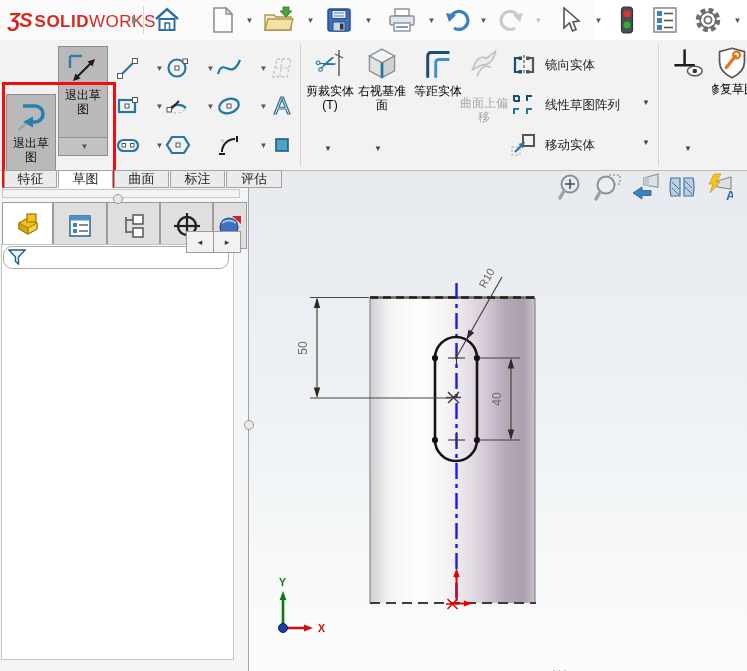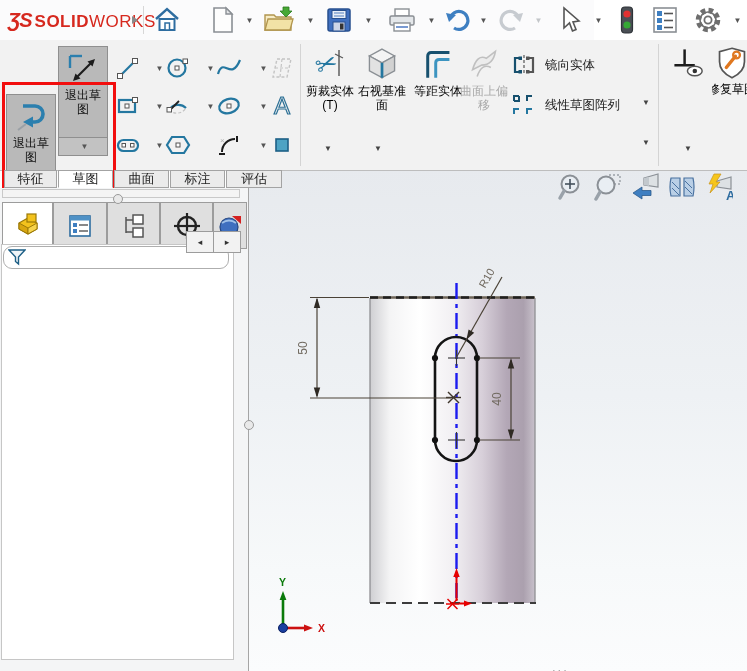--- a/index.html
+++ b/index.html
@@ -482,21 +482,21 @@
     <div class="ribdd" style="left:374px;top:104px;">▼</div>
 
     <div class="ribbtn" style="left:412px;">
       <svg width="32" height="36" viewBox="0 0 28 30">
           <path d="M5,27 V8 Q5,5 8,5 H24" fill="none" stroke="#17506e" stroke-width="2.6"></path>
           <path d="M12,27 V14 Q12,11 15,11 H24" fill="none" stroke="#3c94c0" stroke-width="2.6"></path>
         </svg>
       <span class="blabel">等距实体</span>
     </div>
 
-    <div class="ribbtn disabled" style="left:458px;">
+    <div class="ribbtn disabled" style="left:458px;gap:12px;">
       <svg width="32" height="36" viewBox="0 0 28 30">
           <path d="M4,20 Q8,6 16,10 L24,4 Q22,16 12,16 Z" fill="#ececec" stroke="#c0c0c0" stroke-width="1.4"></path>
           <path d="M8,26 Q12,14 20,18" fill="none" stroke="#c0c0c0" stroke-width="1.4"></path>
         </svg>
       <span class="blabel">曲面上偏移</span>
     </div>
 
     <div class="rowbtn" style="left:510px;top:52px;">
       <svg width="28" height="24" viewBox="0 0 28 24">
           <path d="M4,8 V3 H9 M4,8 H9 V3" fill="none" stroke="#17506e" stroke-width="2"></path>
@@ -512,20 +512,29 @@
           <rect x="8.5" y="2.5" width="3.5" height="3.5" fill="#17506e"></rect>
           <rect x="8.5" y="16" width="3.5" height="3.5" fill="#17506e"></rect>
           <path d="M18,4 H23 V18 H18" fill="none" stroke="#555" stroke-width="2.2"></path>
           <rect x="16" y="2.5" width="3.5" height="3.5" fill="#555"></rect>
           <rect x="16" y="16" width="3.5" height="3.5" fill="#555"></rect>
           <line x1="14" y1="1" x2="14" y2="21" stroke="#555" stroke-width="1.2" stroke-dasharray="3 2"></line>
         </svg>
       <span class="rlabel">镜向实体</span>
     </div>
     <div class="ribdd" style="left:642px;top:58px;">▼</div>
+    <div class="rowbtn" style="left:510px;top:92px;">
+      <svg width="28" height="24" viewBox="0 0 28 24">
+          <rect x="13" y="2" width="11" height="11" fill="none" stroke="#555" stroke-width="2"></rect>
+          <rect x="2" y="14" width="8" height="8" fill="none" stroke="#c0c0c0" stroke-width="1.4" stroke-dasharray="2.5 2"></rect>
+          <line x1="5" y1="19" x2="13" y2="11" stroke="#2477a0" stroke-width="2.2"></line>
+          <polygon points="15,9 8.5,11 13,15.5" fill="#2477a0"></polygon>
+        </svg>
+      <span class="rlabel">移动实体</span>
+    </div>
     <div class="ribdd" style="left:642px;top:98px;">▼</div>
 
     <div class="vsep" style="left:658px;top:4px;height:122px;background:#d4d4d4;"></div>
 
     <div class="ribbtn" style="left:662px;">
       <svg width="32" height="34" viewBox="0 0 28 30">
           <line x1="11" y1="3" x2="11" y2="17" stroke="#1c1c1c" stroke-width="2.2"></line>
           <line x1="2" y1="17" x2="20" y2="17" stroke="#1c1c1c" stroke-width="2.2"></line>
           <ellipse cx="20" cy="22" rx="6.5" ry="4.2" fill="#fff" stroke="#555" stroke-width="1.3"></ellipse>
           <circle cx="20" cy="22" r="2" fill="#333"></circle>

